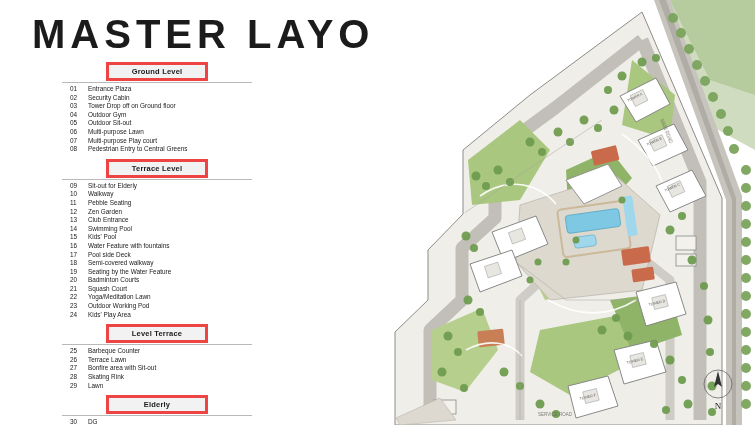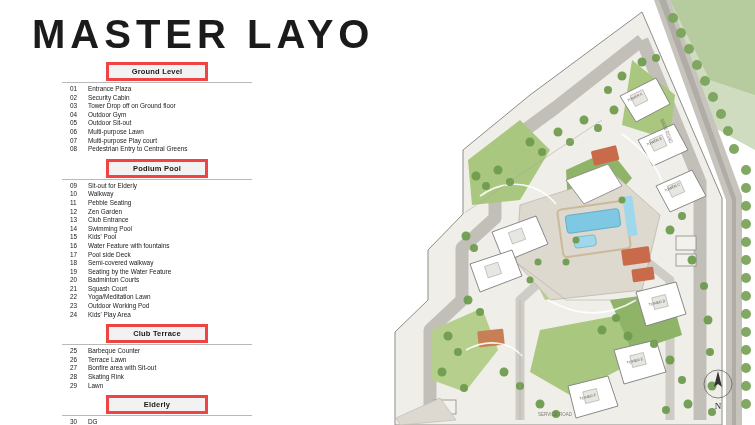--- a/index.html
+++ b/index.html
@@ -121,21 +121,21 @@
         <li><span class="num">03</span><span class="lbl">Tower Drop off on Ground floor</span></li>
         <li><span class="num">04</span><span class="lbl">Outdoor Gym</span></li>
         <li><span class="num">05</span><span class="lbl">Outdoor Sit-out</span></li>
         <li><span class="num">06</span><span class="lbl">Multi-purpose Lawn</span></li>
         <li><span class="num">07</span><span class="lbl">Multi-purpose Play court</span></li>
         <li><span class="num">08</span><span class="lbl">Pedestrian Entry to Central Greens</span></li>
       </ul>
     </div>
 
     <div class="legend-section">
-      <div class="section-head">Podium Pool</div>
+      <div class="section-head">Terrace Level</div>
       <div class="section-rule"></div>
       <ul class="legend-list">
         <li><span class="num">09</span><span class="lbl">Sit-out for Elderly</span></li>
         <li><span class="num">10</span><span class="lbl">Walkway</span></li>
         <li><span class="num">11</span><span class="lbl">Pebble Seating</span></li>
         <li><span class="num">12</span><span class="lbl">Zen Garden</span></li>
         <li><span class="num">13</span><span class="lbl">Club Entrance</span></li>
         <li><span class="num">14</span><span class="lbl">Swimming Pool</span></li>
         <li><span class="num">15</span><span class="lbl">Kids' Pool</span></li>
         <li><span class="num">16</span><span class="lbl">Water Feature with fountains</span></li>
@@ -144,21 +144,21 @@
         <li><span class="num">19</span><span class="lbl">Seating by the Water Feature</span></li>
         <li><span class="num">20</span><span class="lbl">Badminton Courts</span></li>
         <li><span class="num">21</span><span class="lbl">Squash Court</span></li>
         <li><span class="num">22</span><span class="lbl">Yoga/Meditation Lawn</span></li>
         <li><span class="num">23</span><span class="lbl">Outdoor Working Pod</span></li>
         <li><span class="num">24</span><span class="lbl">Kids' Play Area</span></li>
       </ul>
     </div>
 
     <div class="legend-section">
-      <div class="section-head">Club Terrace</div>
+      <div class="section-head">Level Terrace</div>
       <div class="section-rule"></div>
       <ul class="legend-list">
         <li><span class="num">25</span><span class="lbl">Barbeque Counter</span></li>
         <li><span class="num">26</span><span class="lbl">Terrace Lawn</span></li>
         <li><span class="num">27</span><span class="lbl">Bonfire area with Sit-out</span></li>
         <li><span class="num">28</span><span class="lbl">Skating Rink</span></li>
         <li><span class="num">29</span><span class="lbl">Lawn</span></li>
       </ul>
     </div>
 

